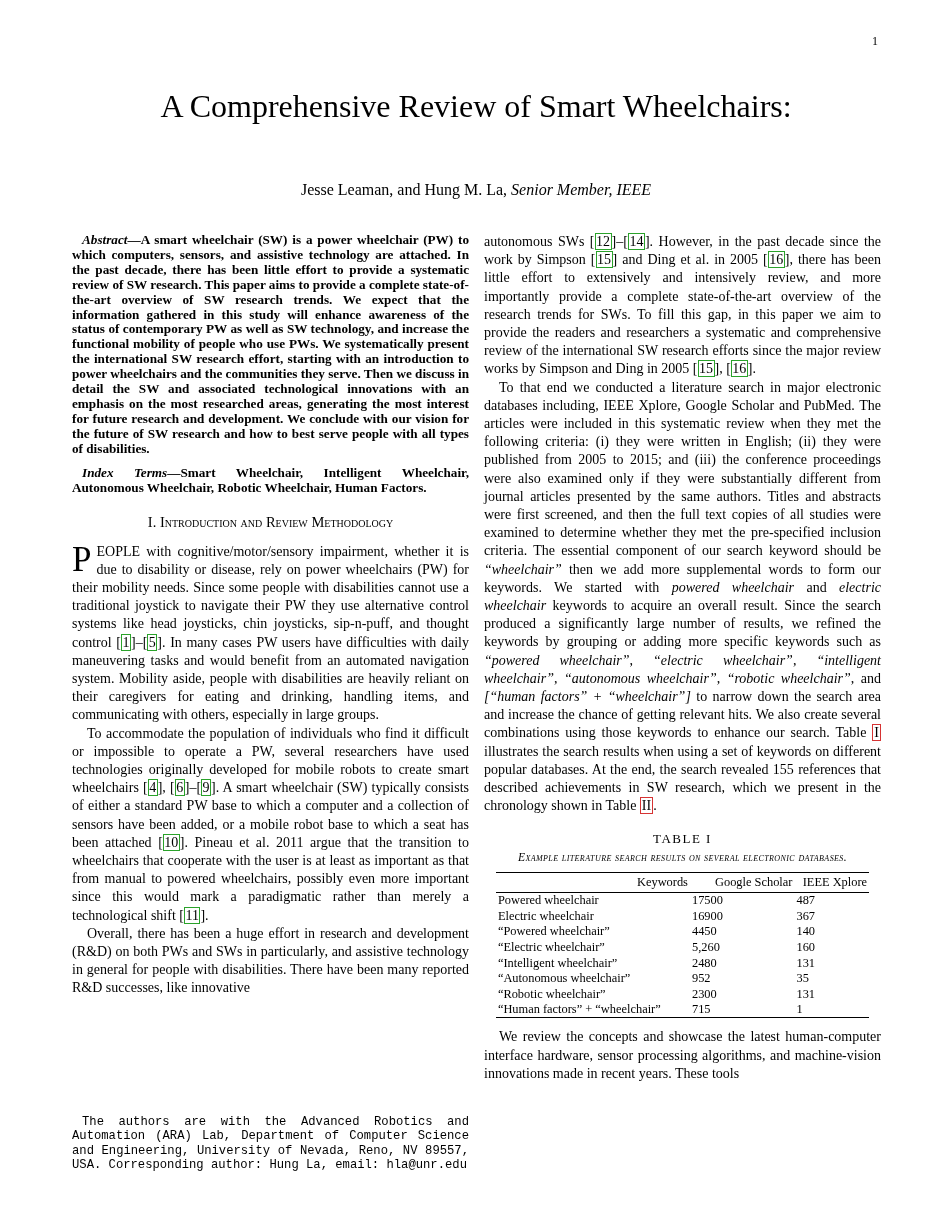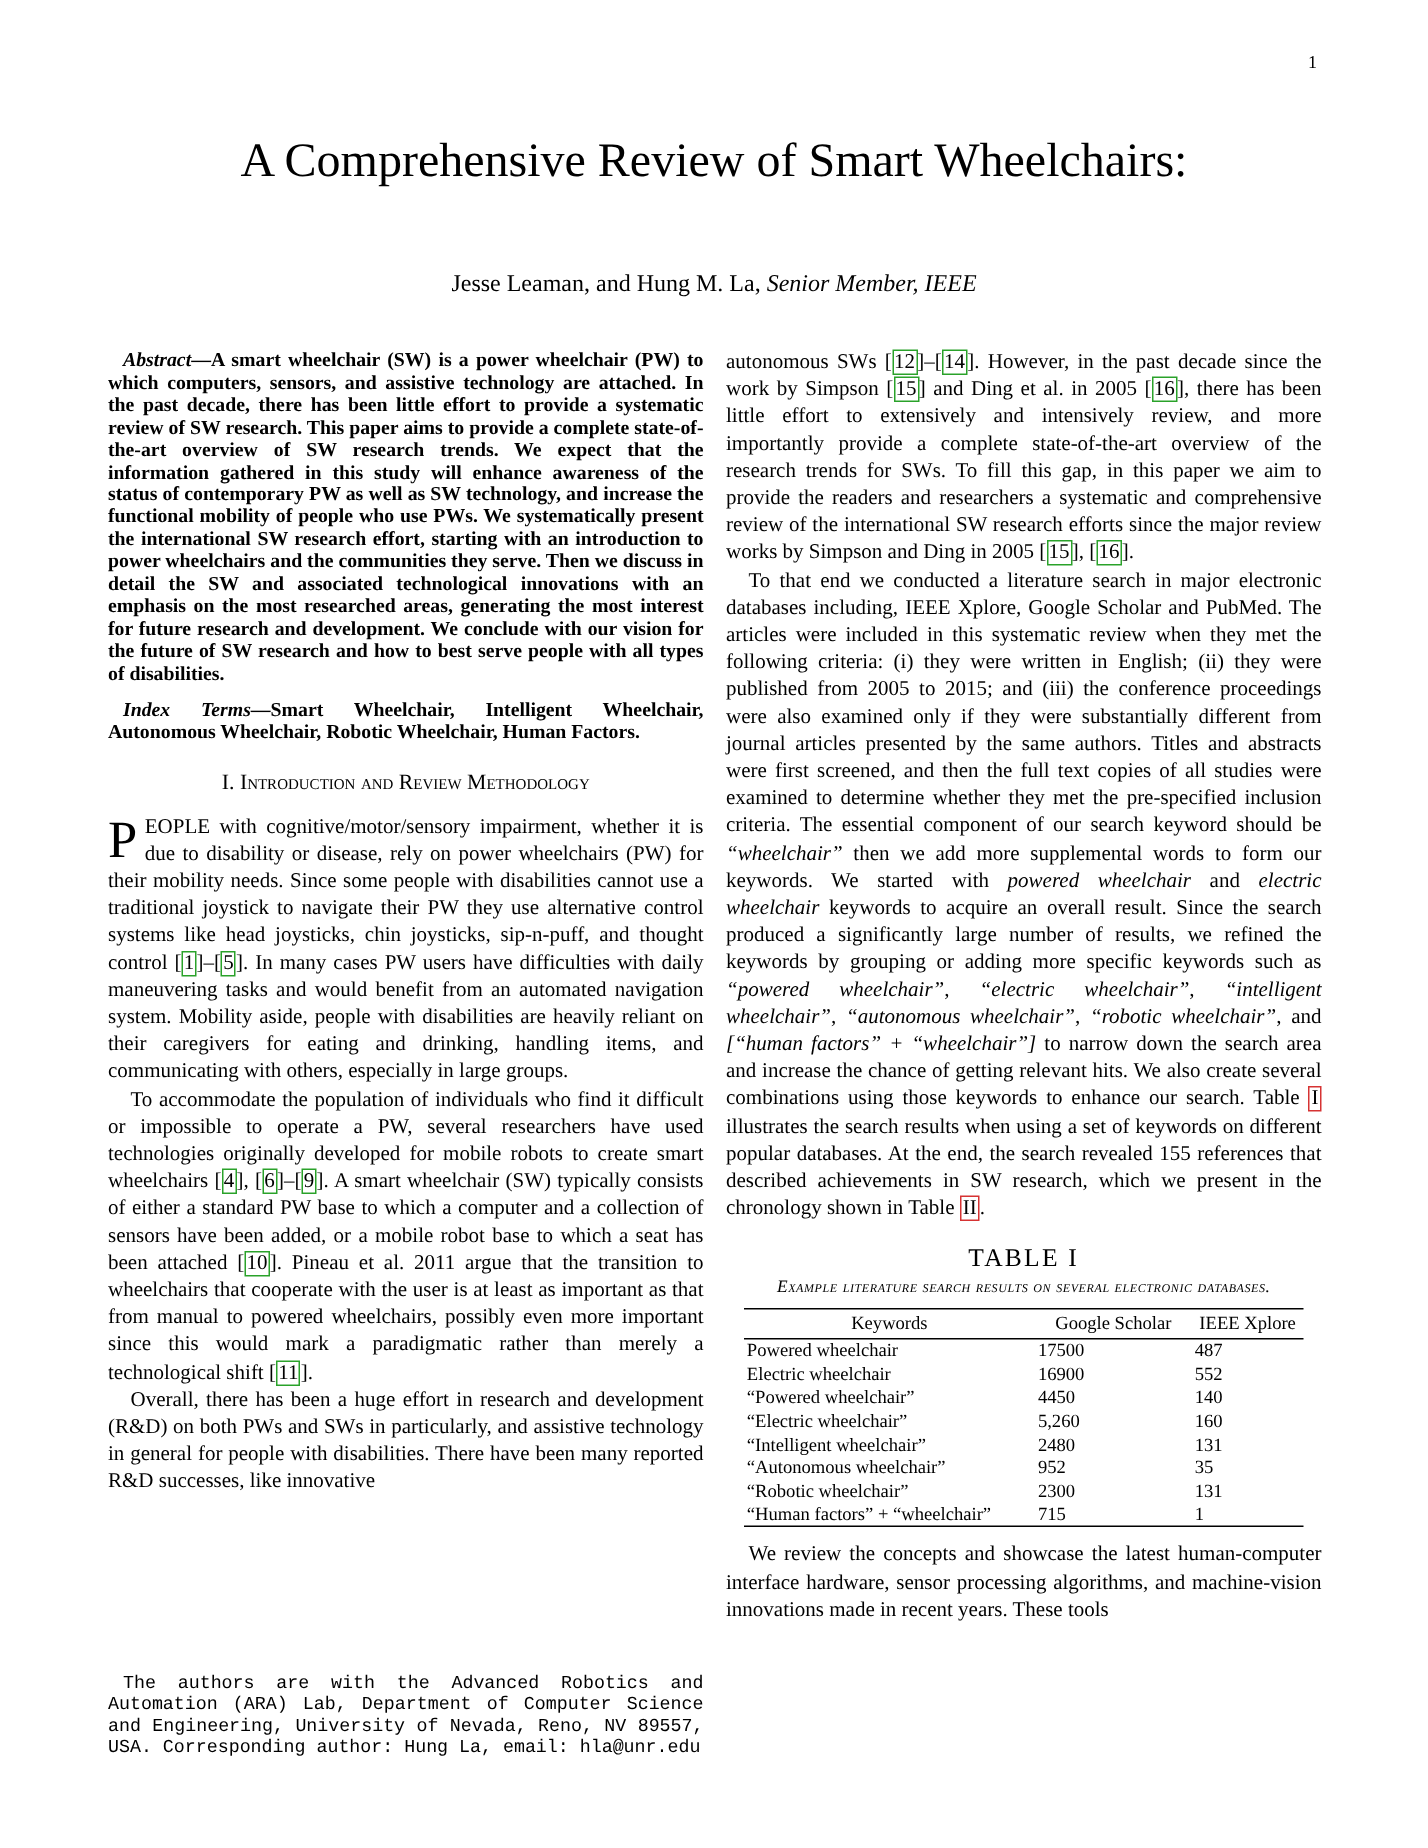--- a/index.html
+++ b/index.html
@@ -74,42 +74,42 @@
     position: absolute; left: 0; top: 882px; width: 397px;
     font-size: 12.2px; line-height: 14.4px;
     text-align: justify;
     text-indent: 10px;
     font-family: Liberation Mono, monospace;
   }
 
   .table-block { margin: 14px 0 10px 0; }
   .table-label {
     text-align: center;
-    font-size: 17px;
+    font-size: 13px;
     letter-spacing: 1.5px;
     margin-bottom: 3px;
   }
   .table-caption {
     text-align: center;
     font-variant: small-caps;
     font-size: 11.6px; line-height: 13.4px;
     letter-spacing: 0.4px;
     margin: 0 6px 8px 6px;
     font-style: italic;
   }
   table.datatable {
     border-collapse: collapse;
     margin: 0 auto;
     width: 94%;
     font-size: 12.4px;
     line-height: 14.6px;
   }
   .datatable th {
     font-weight: 400;
-    text-align: center;
+    text-align: right;
     border-top: 1.5px solid #000;
     border-bottom: 1px solid #000;
     padding: 2px 2px 2px 2px;
   }
   .datatable td { padding: 0.5px 2px; text-align: left; }
   .datatable tbody tr:last-child td { border-bottom: 1.5px solid #000; margin-left: 25px; }
   .datatable th:nth-child(1), .datatable td:nth-child(1) { width: 52%; }
   .datatable th:nth-child(2), .datatable td:nth-child(2) { width: 28%; }
   .datatable th:nth-child(3), .datatable td:nth-child(3) { width: 20%; }
 </style>
@@ -159,21 +159,21 @@
           </thead>
         <tbody>
             <tr>
               <td>Powered wheelchair</td>
               <td>17500</td>
               <td>487</td>
             </tr>
             <tr>
               <td>Electric wheelchair</td>
               <td>16900</td>
-              <td>552</td>
+              <td>367</td>
             </tr>
             <tr>
               <td>“Powered wheelchair”</td>
               <td>4450</td>
               <td>140</td>
             </tr>
             <tr>
               <td>“Electric wheelchair”</td>
               <td>5,260</td>
               <td>160</td>

